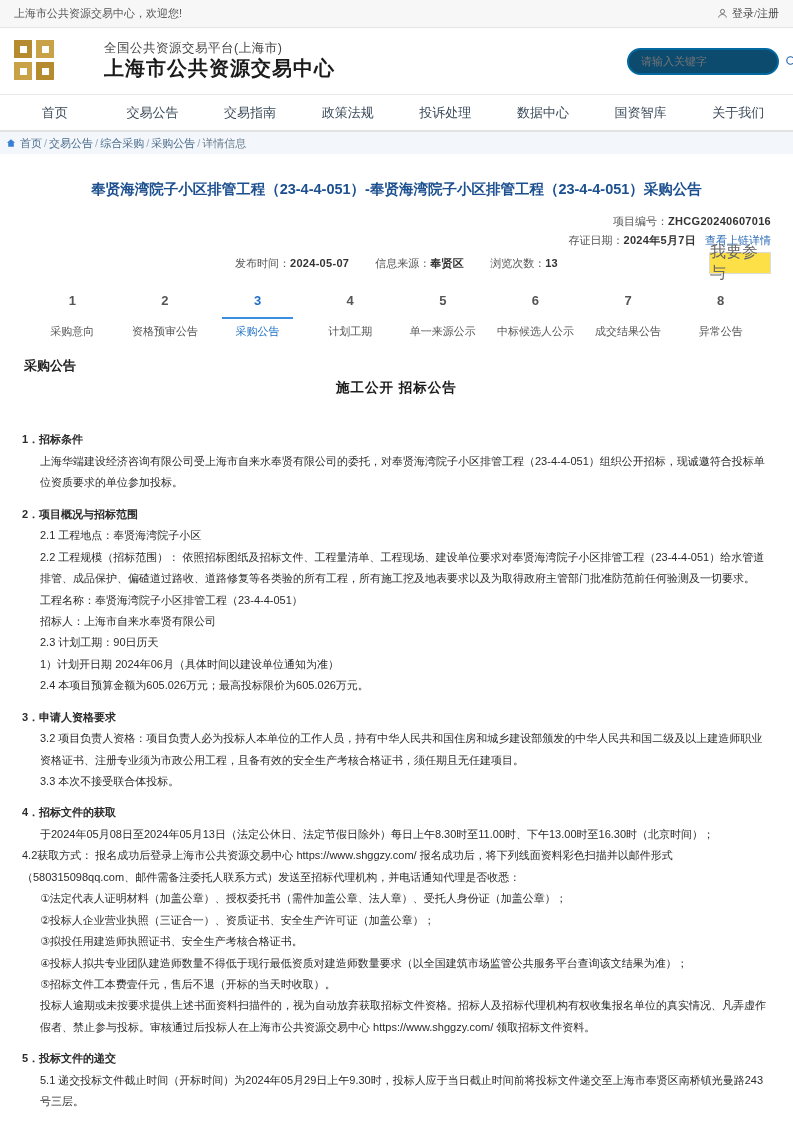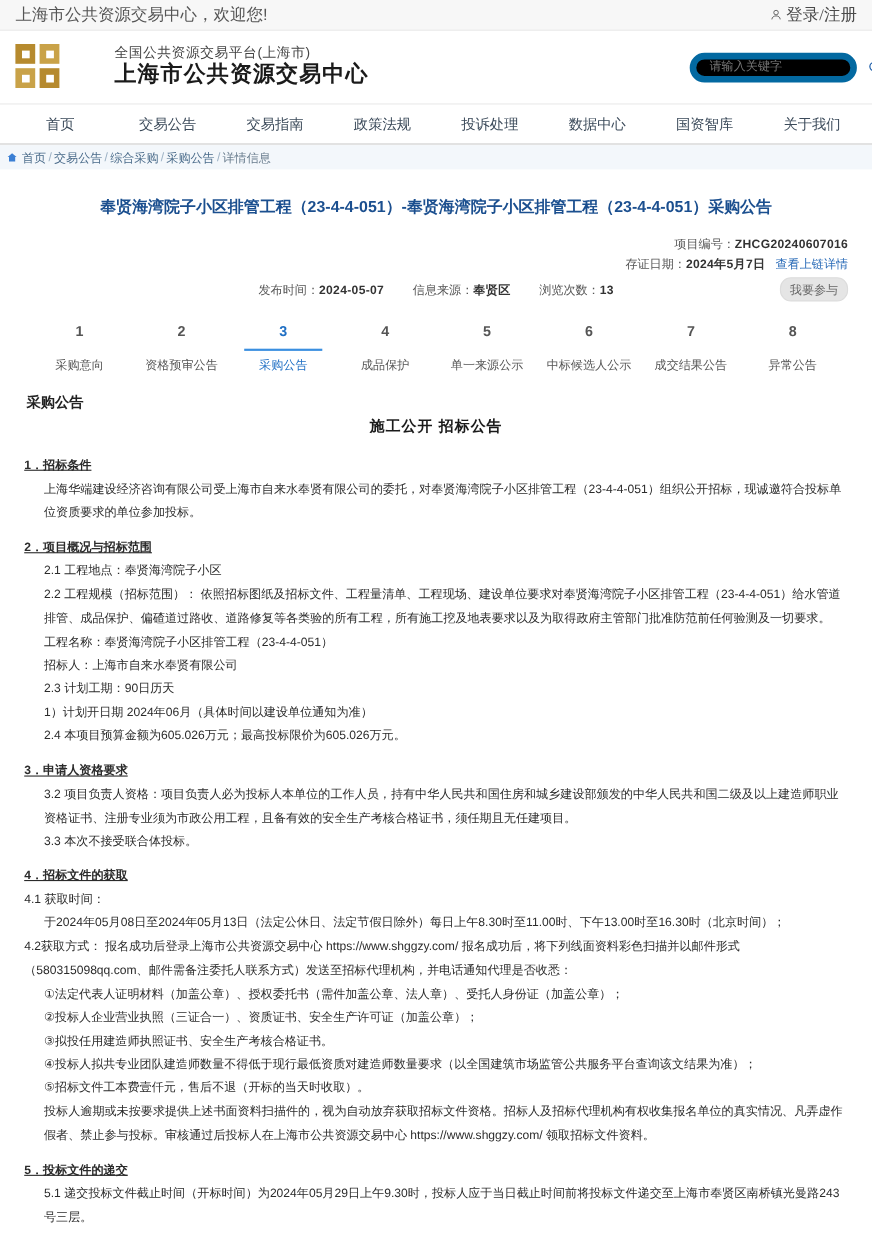--- a/index.html
+++ b/index.html
@@ -13,21 +13,21 @@
   }
   
   .topbar {
     height: 28px;
     background: #f7f7f7;
     border-bottom: 1px solid #e6e6e6;
     display: flex;
     align-items: center;
     justify-content: space-between;
     padding: 0 14px;
-    font-size: 15px;
+    font-size: 11px;
     color: #555;
   }
   .topbar-right { display:flex; align-items:center; gap:4px; color:#4a4a4a; }
   .user-glyph { font-size: 11px; color:#666; }
   .topbar-right a { color:#4a4a4a; text-decoration:none;font-family:Liberation Serif, serif; }
 
   
   .header {
     height: 66px;
     display: flex;
@@ -60,26 +60,26 @@
   .brand-main {
     font-size: 20px;
     color: #1a1a1a;
     font-weight: 600;
     letter-spacing: 1px;
   }
   .search-box {
     margin-left: auto;
     width: 152px;
     height: 27px;
-    border: 6px solid #0369a1;
+    border: 2px solid #0369a1;
     border-radius: 14px;
     display: flex;
     align-items: center;
     padding: 0 10px;
-    background: #000000;
+    background: #0c4a6e;
   }
   .search-box input {
     border: none;
     outline: none;
     flex: 1;
     font-size: 11px;
     color: #999;
     background: transparent;
     font-family: inherit;
   }
@@ -141,24 +141,24 @@
   .meta-row3 {
     display:flex; align-items:center; justify-content:center;
     gap: 26px; font-size: 11px; color:#555; margin-top: 8px;
     position: relative;
   }
   .join-btn {
     position: absolute;
     right: 0;
     top: -4px;
     width: 62px; height: 22px;
-    background: #e5e5e5;
+    background: #fde047;
     border: 1px solid #dcdcdc;
-    border-radius: 10px;
-    font-size: 11px;
+    border-radius: 0;
+    font-size: 16px;
     color: #666;
     display:flex; align-items:center; justify-content:center;
     cursor: pointer;
   }
 
   
   .steps {
     display: flex;
     margin: 22px 4px 0 4px;
   }
@@ -196,26 +196,26 @@
     margin: 16px 0 4px 2px;
     font-size: 13px;
     font-weight: 700;
     color: #222;
   }
   .center-head {
     text-align: center;
     font-size: 13.5px;
     font-weight: 700;
     color: #1a1a1a;
-    margin: 2px 0 16px;
+    margin: 2px 0 32px;
     letter-spacing: 1px;
   }
   .body-text { font-size: 11px; color: #2b2b2b; line-height: 1.95; }
   .body-text p { margin: 0; }
-  .h2 { font-weight: 700; margin-top: 10px !important; text-decoration: underline; }
+  .h2 { font-weight: 700; margin-top: 10px !important; }
   .ind1 { padding-left: 18px; }
   .ind2 { padding-left: 18px; }
 </style>
 </head>
 <body>
 
 <div class="topbar">
   <span>上海市公共资源交易中心，欢迎您!</span>
   <span class="topbar-right">
     <svg class="user-glyph" width="11" height="11" viewBox="0 0 16 16">
@@ -308,21 +308,21 @@
       <span class="lbl">资格预审公告</span>
     </div>
     <div class="step active">
       <span class="num">3</span>
       <div class="bar"></div>
       <span class="lbl">采购公告</span>
     </div>
     <div class="step">
       <span class="num">4</span>
       <div class="bar"></div>
-      <span class="lbl">成品保护</span>
+      <span class="lbl">计划工期</span>
     </div>
     <div class="step">
       <span class="num">5</span>
       <div class="bar"></div>
       <span class="lbl">单一来源公示</span>
     </div>
     <div class="step">
       <span class="num">6</span>
       <div class="bar"></div>
       <span class="lbl">中标候选人公示</span>
@@ -353,21 +353,20 @@
     <p class="ind2">招标人：上海市自来水奉贤有限公司</p>
     <p class="ind1">2.3 计划工期：90日历天</p>
     <p class="ind2">1）计划开日期 2024年06月（具体时间以建设单位通知为准）</p>
     <p class="ind1">2.4 本项目预算金额为605.026万元；最高投标限价为605.026万元。</p>
 
     <p class="h2">3．申请人资格要求</p>
     <p class="ind1">3.2 项目负责人资格：项目负责人必为投标人本单位的工作人员，持有中华人民共和国住房和城乡建设部颁发的中华人民共和国二级及以上建造师职业资格证书、注册专业须为市政公用工程，且备有效的安全生产考核合格证书，须任期且无任建项目。</p>
     <p class="ind1">3.3 本次不接受联合体投标。</p>
 
     <p class="h2">4．招标文件的获取</p>
-    <p>4.1 获取时间：</p>
     <p class="ind1">于2024年05月08日至2024年05月13日（法定公休日、法定节假日除外）每日上午8.30时至11.00时、下午13.00时至16.30时（北京时间）；</p>
     <p>4.2获取方式：  报名成功后登录上海市公共资源交易中心 https://www.shggzy.com/ 报名成功后，将下列线面资料彩色扫描并以邮件形式（580315098qq.com、邮件需备注委托人联系方式）发送至招标代理机构，并电话通知代理是否收悉：</p>
     <p class="ind1">①法定代表人证明材料（加盖公章）、授权委托书（需件加盖公章、法人章）、受托人身份证（加盖公章）；</p>
     <p class="ind1">②投标人企业营业执照（三证合一）、资质证书、安全生产许可证（加盖公章）；</p>
     <p class="ind1">③拟投任用建造师执照证书、安全生产考核合格证书。</p>
     <p class="ind1">④投标人拟共专业团队建造师数量不得低于现行最低资质对建造师数量要求（以全国建筑市场监管公共服务平台查询该文结果为准）；</p>
     <p class="ind1">⑤招标文件工本费壹仟元，售后不退（开标的当天时收取）。</p>
     <p class="ind1">投标人逾期或未按要求提供上述书面资料扫描件的，视为自动放弃获取招标文件资格。招标人及招标代理机构有权收集报名单位的真实情况、凡弄虚作假者、禁止参与投标。审核通过后投标人在上海市公共资源交易中心 https://www.shggzy.com/ 领取招标文件资料。</p>
 
     <p class="h2">5．投标文件的递交</p>

